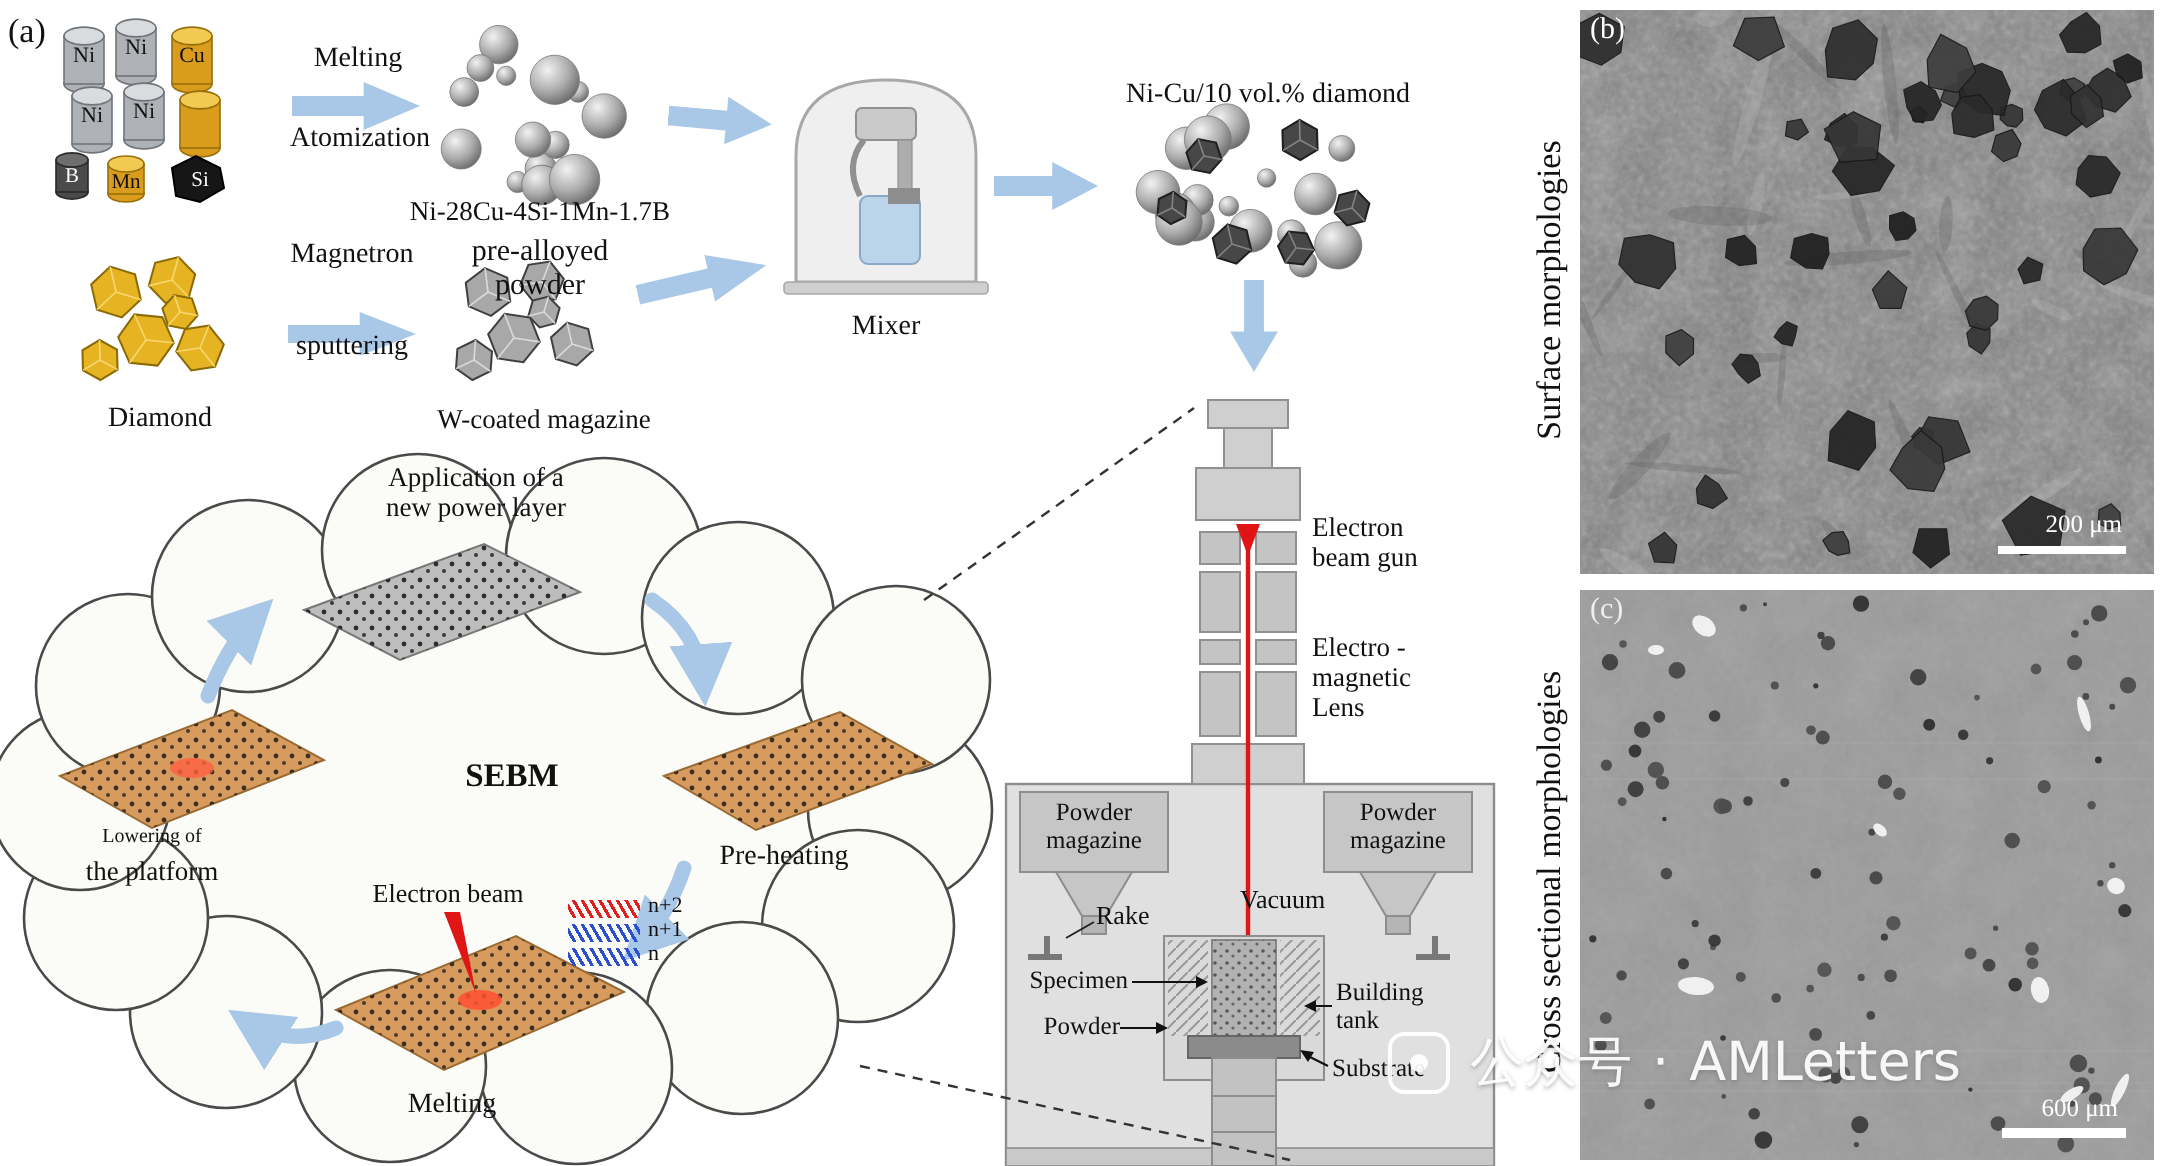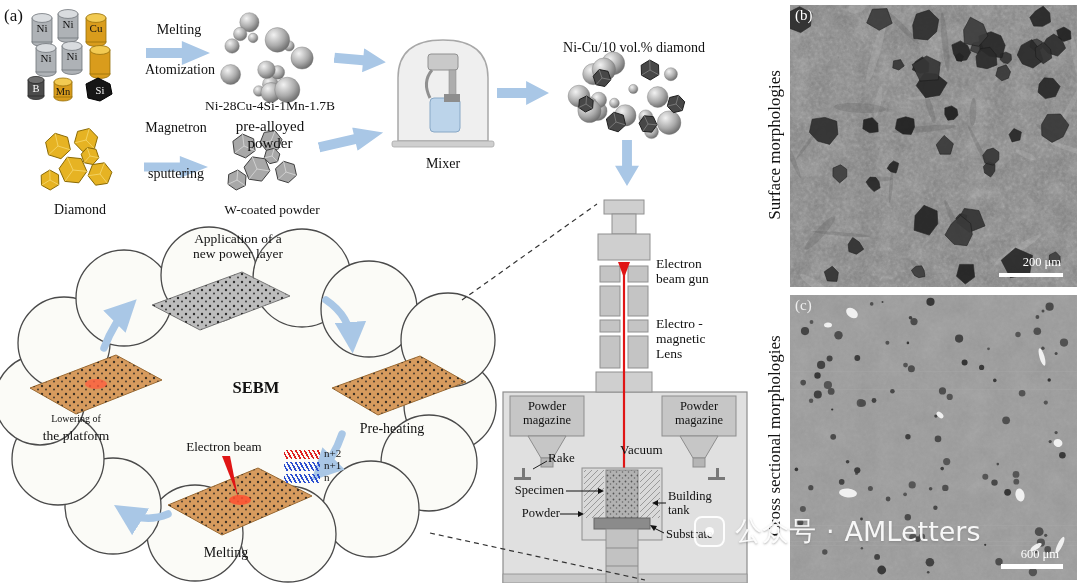--- a/index.html
+++ b/index.html
@@ -337,21 +337,21 @@
   <div class="lbl" style="left:93px;top:85px;width:14px;font-size:10.5px;color:#fff;">Si</div>
 
   <div class="lbl" style="left:144px;top:22px;width:70px;">Melting</div>
   <div class="lbl" style="left:138px;top:62px;width:84px;">Atomization</div>
   <div class="lbl" style="left:200px;top:98px;width:140px;font-size:13.5px;">Ni-28Cu-4Si-1Mn-1.7B</div>
   <div class="lbl" style="left:212px;top:118px;width:116px;font-size:15px;">pre-alloyed powder</div>
 
   <div class="lbl" style="left:134px;top:120px;width:84px;">Magnetron</div>
   <div class="lbl" style="left:134px;top:136px;width:84px;margin-top:30px;">sputtering</div>
   <div class="lbl" style="left:46px;top:202px;width:68px;">Diamond</div>
-  <div class="lbl" style="left:210px;top:202px;width:124px;font-size:13.5px;">W-coated powder</div>
+  <div class="lbl" style="left:210px;top:202px;width:124px;font-size:13.5px;">W-coated magazine</div>
 
   <div class="lbl" style="left:418px;top:156px;width:50px;">Mixer</div>
   <div class="lbl" style="left:548px;top:40px;width:172px;">Ni-Cu/10 vol.% diamond</div>
 
   <div class="lbl" style="left:184px;top:231px;width:108px;font-size:13.5px;">Application of a</div>
   <div class="lbl" style="left:182px;top:246px;width:112px;font-size:13.5px;">new power layer</div>
   <div class="lbl" style="left:224px;top:379px;width:64px;font-size:16.5px;font-weight:700;">SEBM</div>
   <div class="lbl" style="left:350px;top:421px;width:84px;">Pre-heating</div>
   <div class="lbl" style="left:176px;top:440px;width:96px;font-size:13px;">Electron beam</div>
   <div class="lbl" style="left:194px;top:545px;width:64px;">Melting</div>

